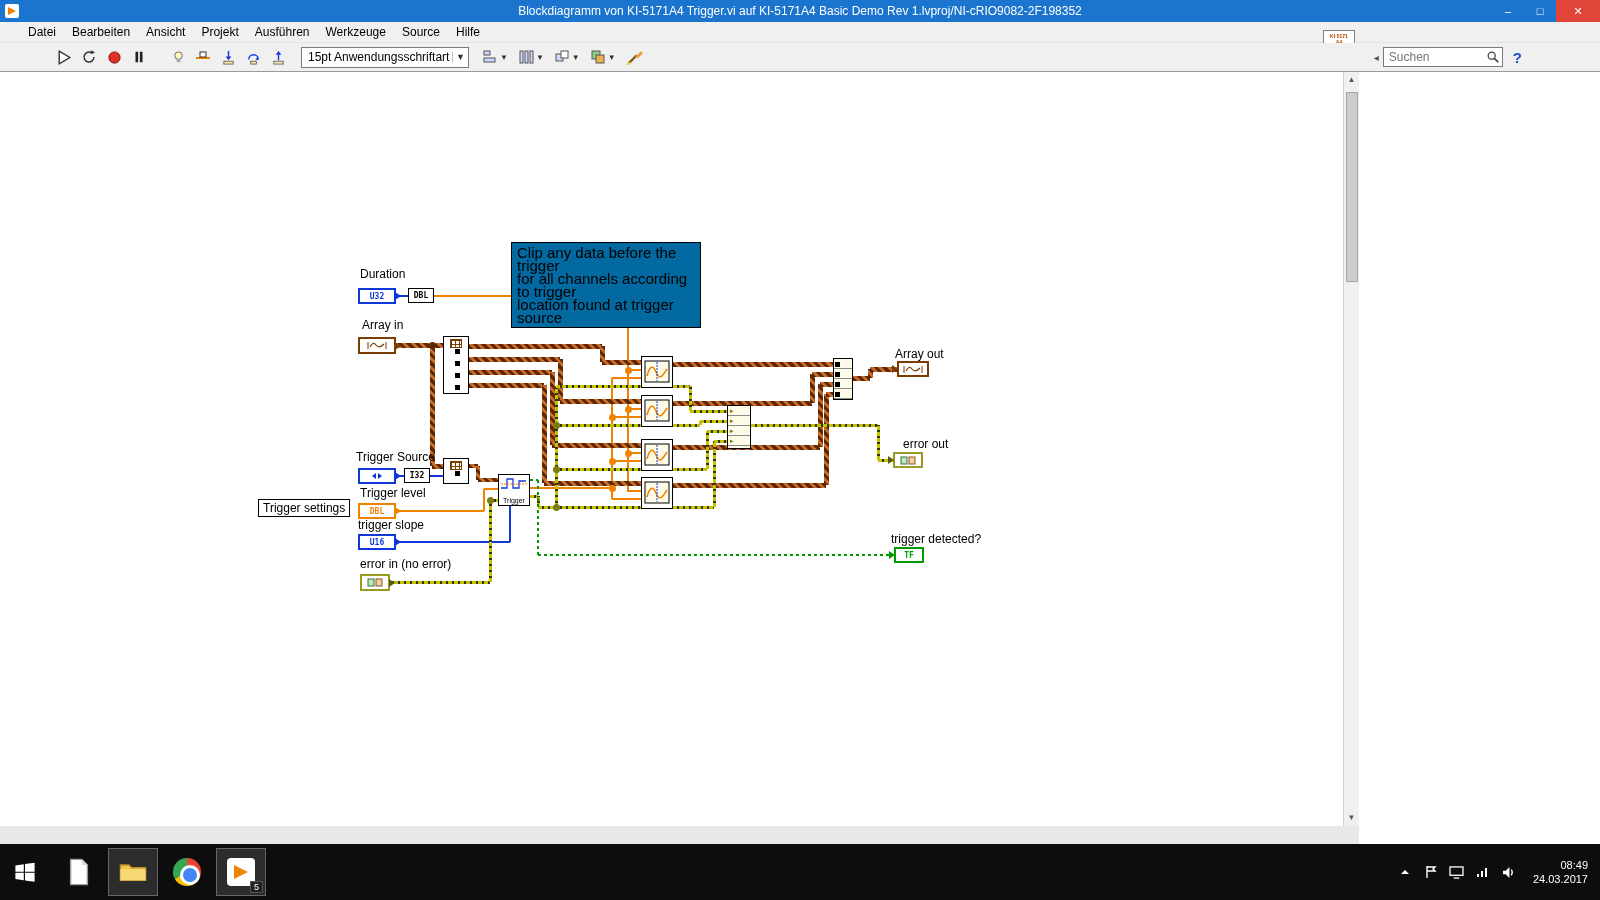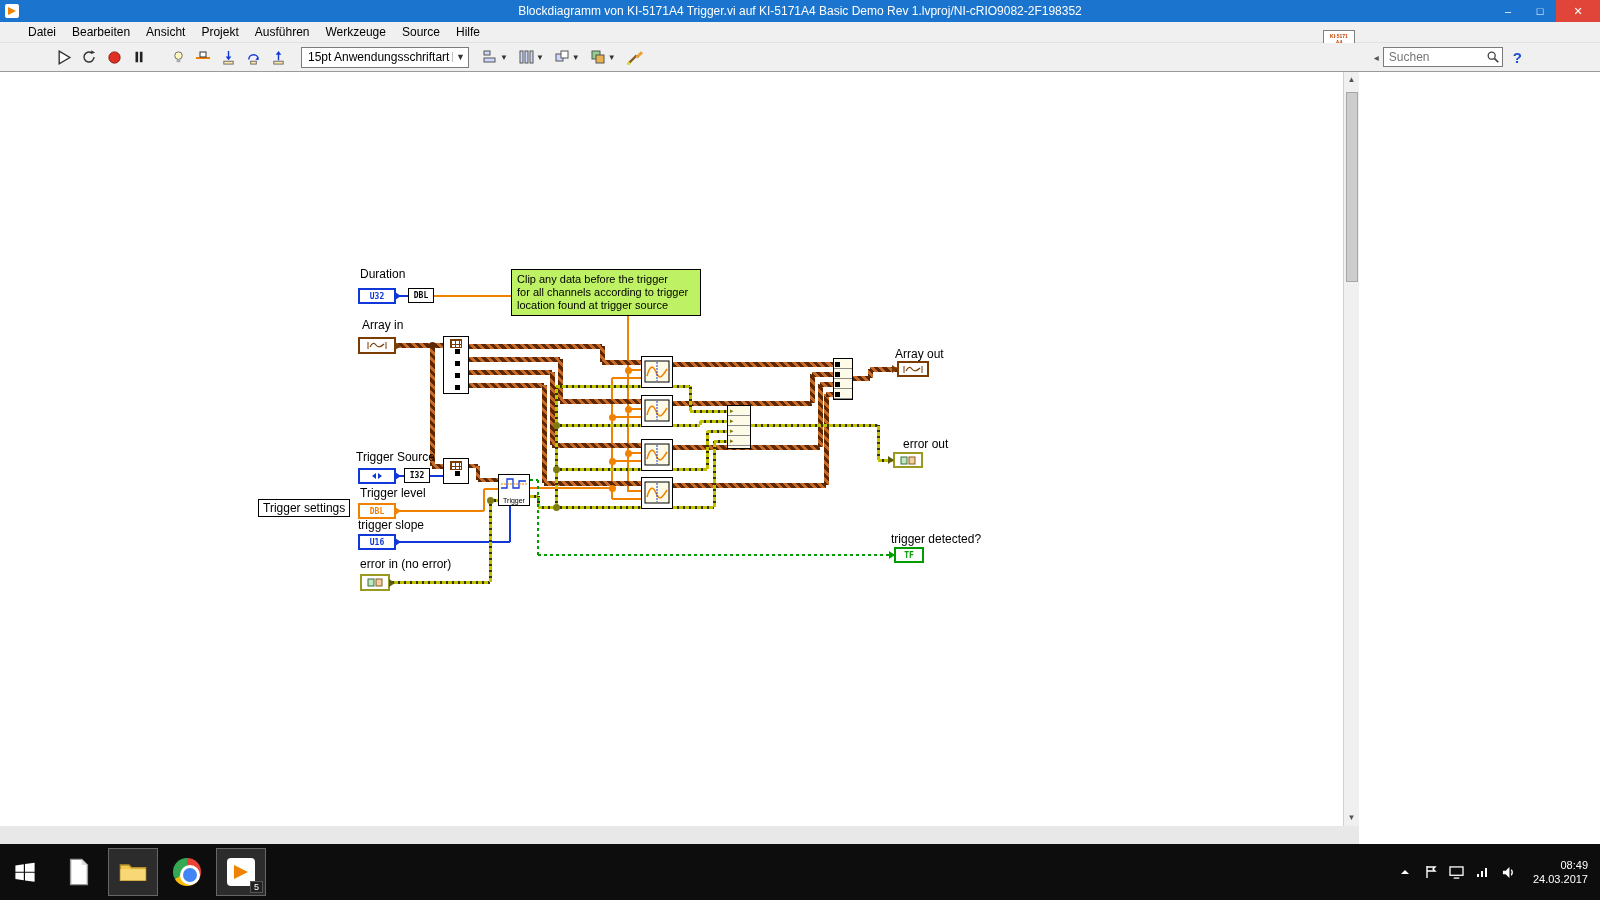--- a/index.html
+++ b/index.html
@@ -47,21 +47,21 @@
   .grn.h { background:repeating-linear-gradient(90deg,#009c00 0 3px, rgba(0,0,0,0) 3px 6px); }
   .grn.v { background:repeating-linear-gradient(0deg,#009c00 0 3px, rgba(0,0,0,0) 3px 6px); }
   .arr, .arr2 { background:repeating-linear-gradient(45deg,#5e2803 0 3px,#c86a28 3px 6px); }
   .err.h { background:repeating-linear-gradient(90deg,#c2c200 0 4px,#35350a 4px 6px); }
   .err.v { background:repeating-linear-gradient(0deg,#c2c200 0 4px,#35350a 4px 6px); }
   .dot { position:absolute; width:7px; height:7px; border-radius:50%; z-index:3; }
   .dot.or { background:#f08200; } .dot.arr { background:#5e2803; } .dot.err { background:#7c7c10; }
 
   .lv-label { position:absolute; font-size:12px; color:#000; z-index:4; white-space:nowrap; }
   .boxed-label { position:absolute; font-size:12px; color:#000; background:#fff; border:1px solid #000; padding:1px 4px; z-index:4; }
-  .comment { position:absolute; background:#bef264; border:1px solid #000; font-size:11px; line-height:13px; padding:3px 5px; white-space:pre-line; z-index:4;margin-top:27px; }
+  .comment { position:absolute; background:#0369a1; border:1px solid #000; font-size:15px; line-height:13px; padding:3px 5px; white-space:pre-line; z-index:4; }
 
   .term { position:absolute; border:2px solid; background:#fff; display:flex; align-items:center; justify-content:center; font:bold 8px "DejaVu Sans Mono", monospace; z-index:4; }
   .t-blue { border-color:#1038d8; color:#1038d8; }
   .t-or { border-color:#f08200; color:#f08200; }
   .t-grn { border-color:#009c00; color:#009c00; }
   .t-brown { border-color:#7a3c00; color:#7a3c00; }
   .t-err { border-color:#9a9a20; color:#5a5a10; }
   .term.ctrl::after { content:""; position:absolute; right:-7px; top:50%; margin-top:-4px; border-left:6px solid currentColor; border-top:4px solid transparent; border-bottom:4px solid transparent; }
   .term.ind::before { content:""; position:absolute; left:-7px; top:50%; margin-top:-4px; border-left:6px solid currentColor; border-top:4px solid transparent; border-bottom:4px solid transparent; }
 

